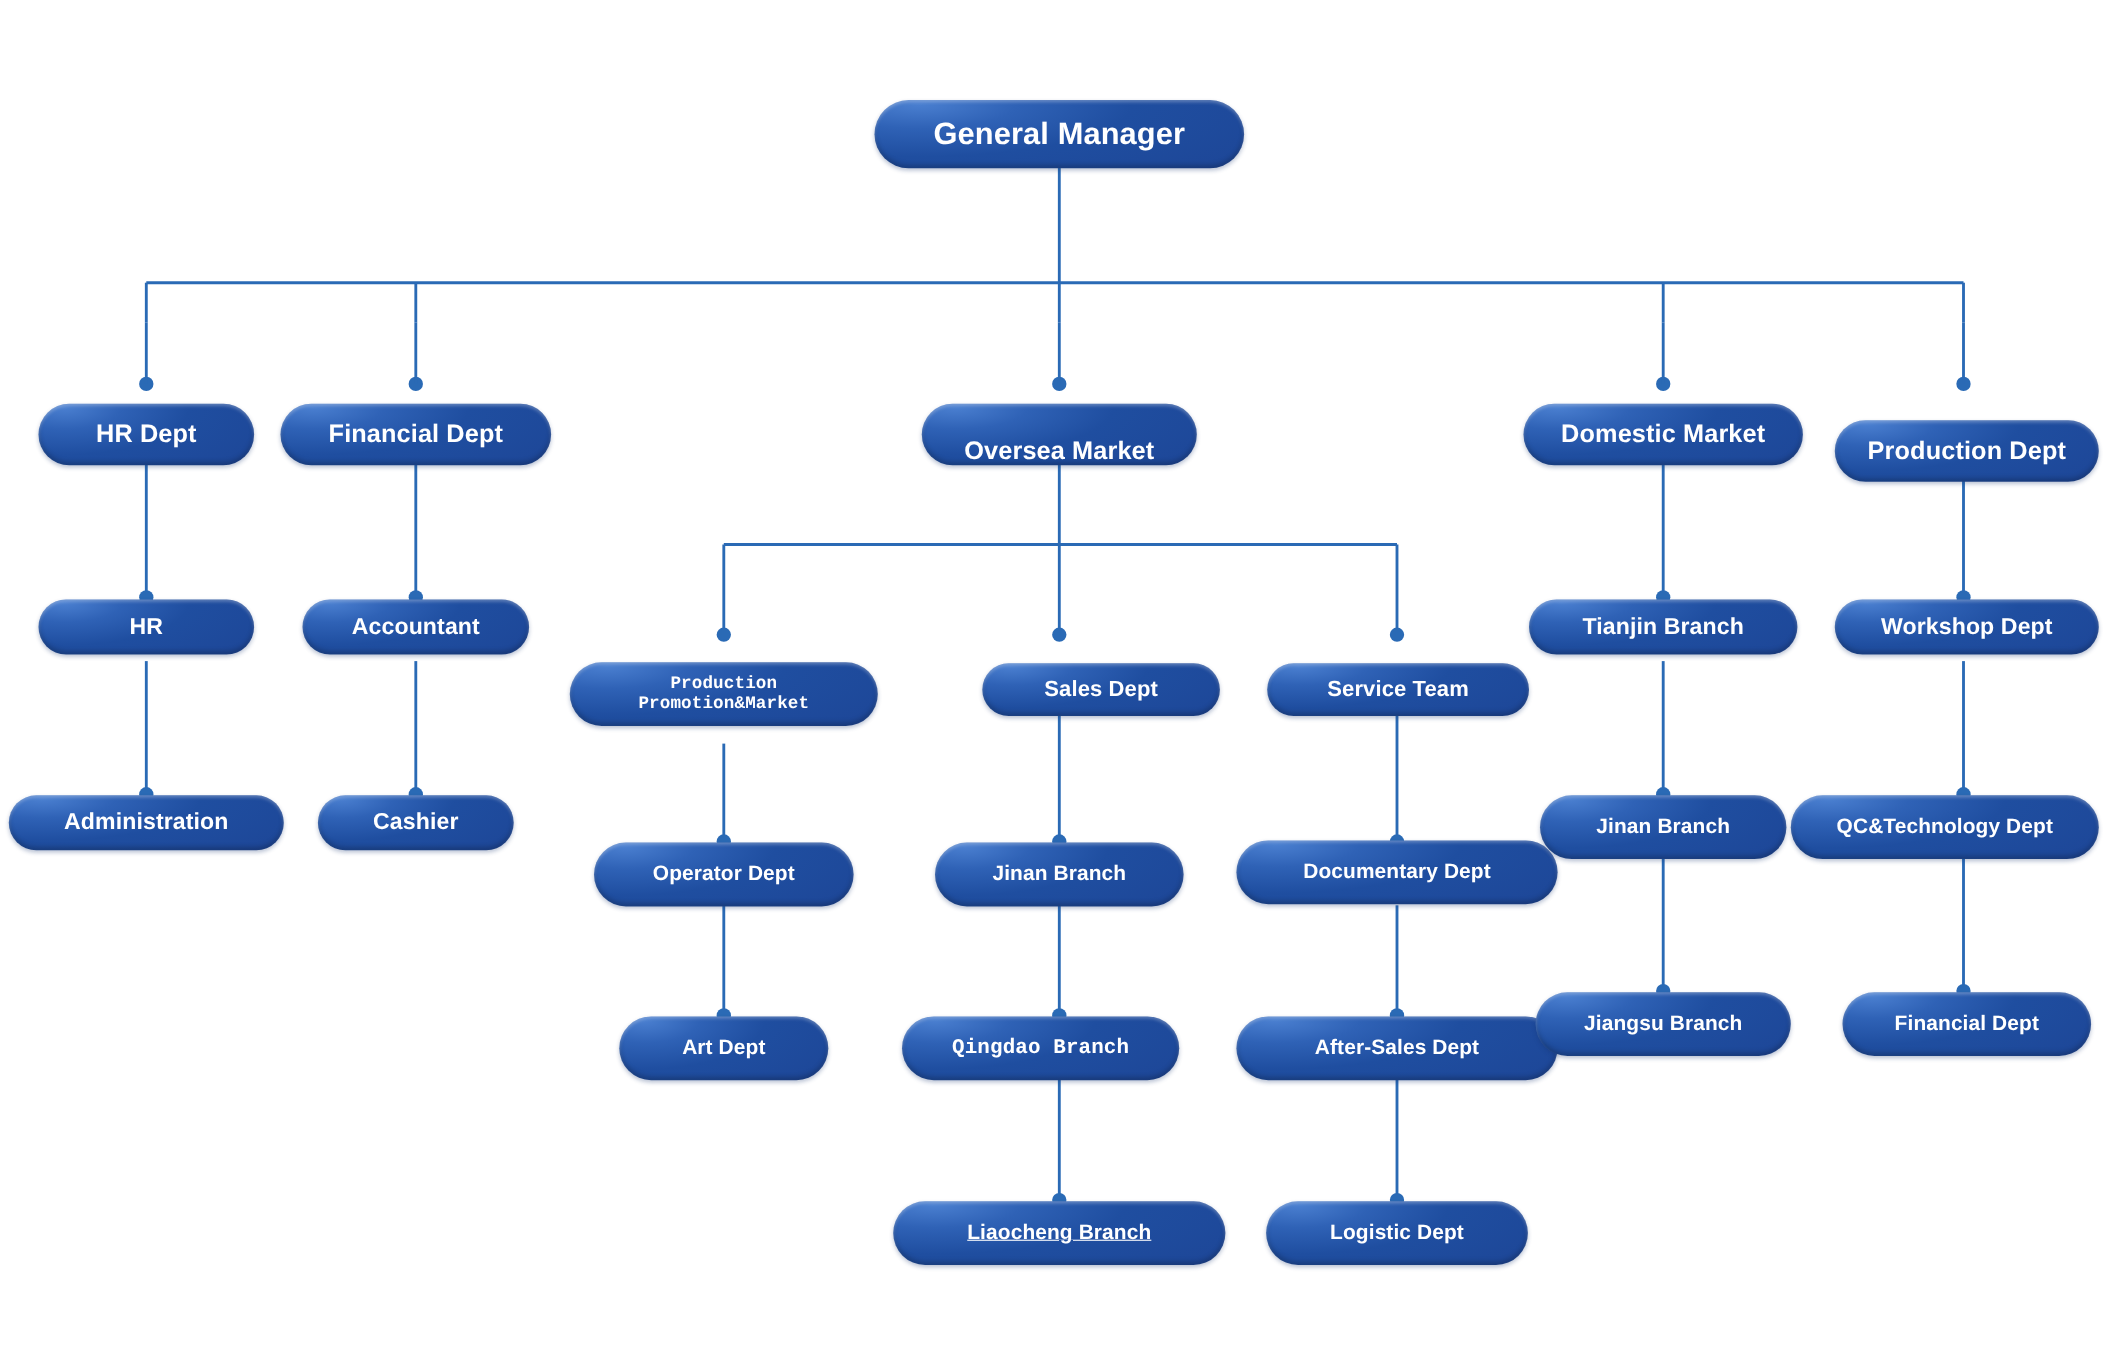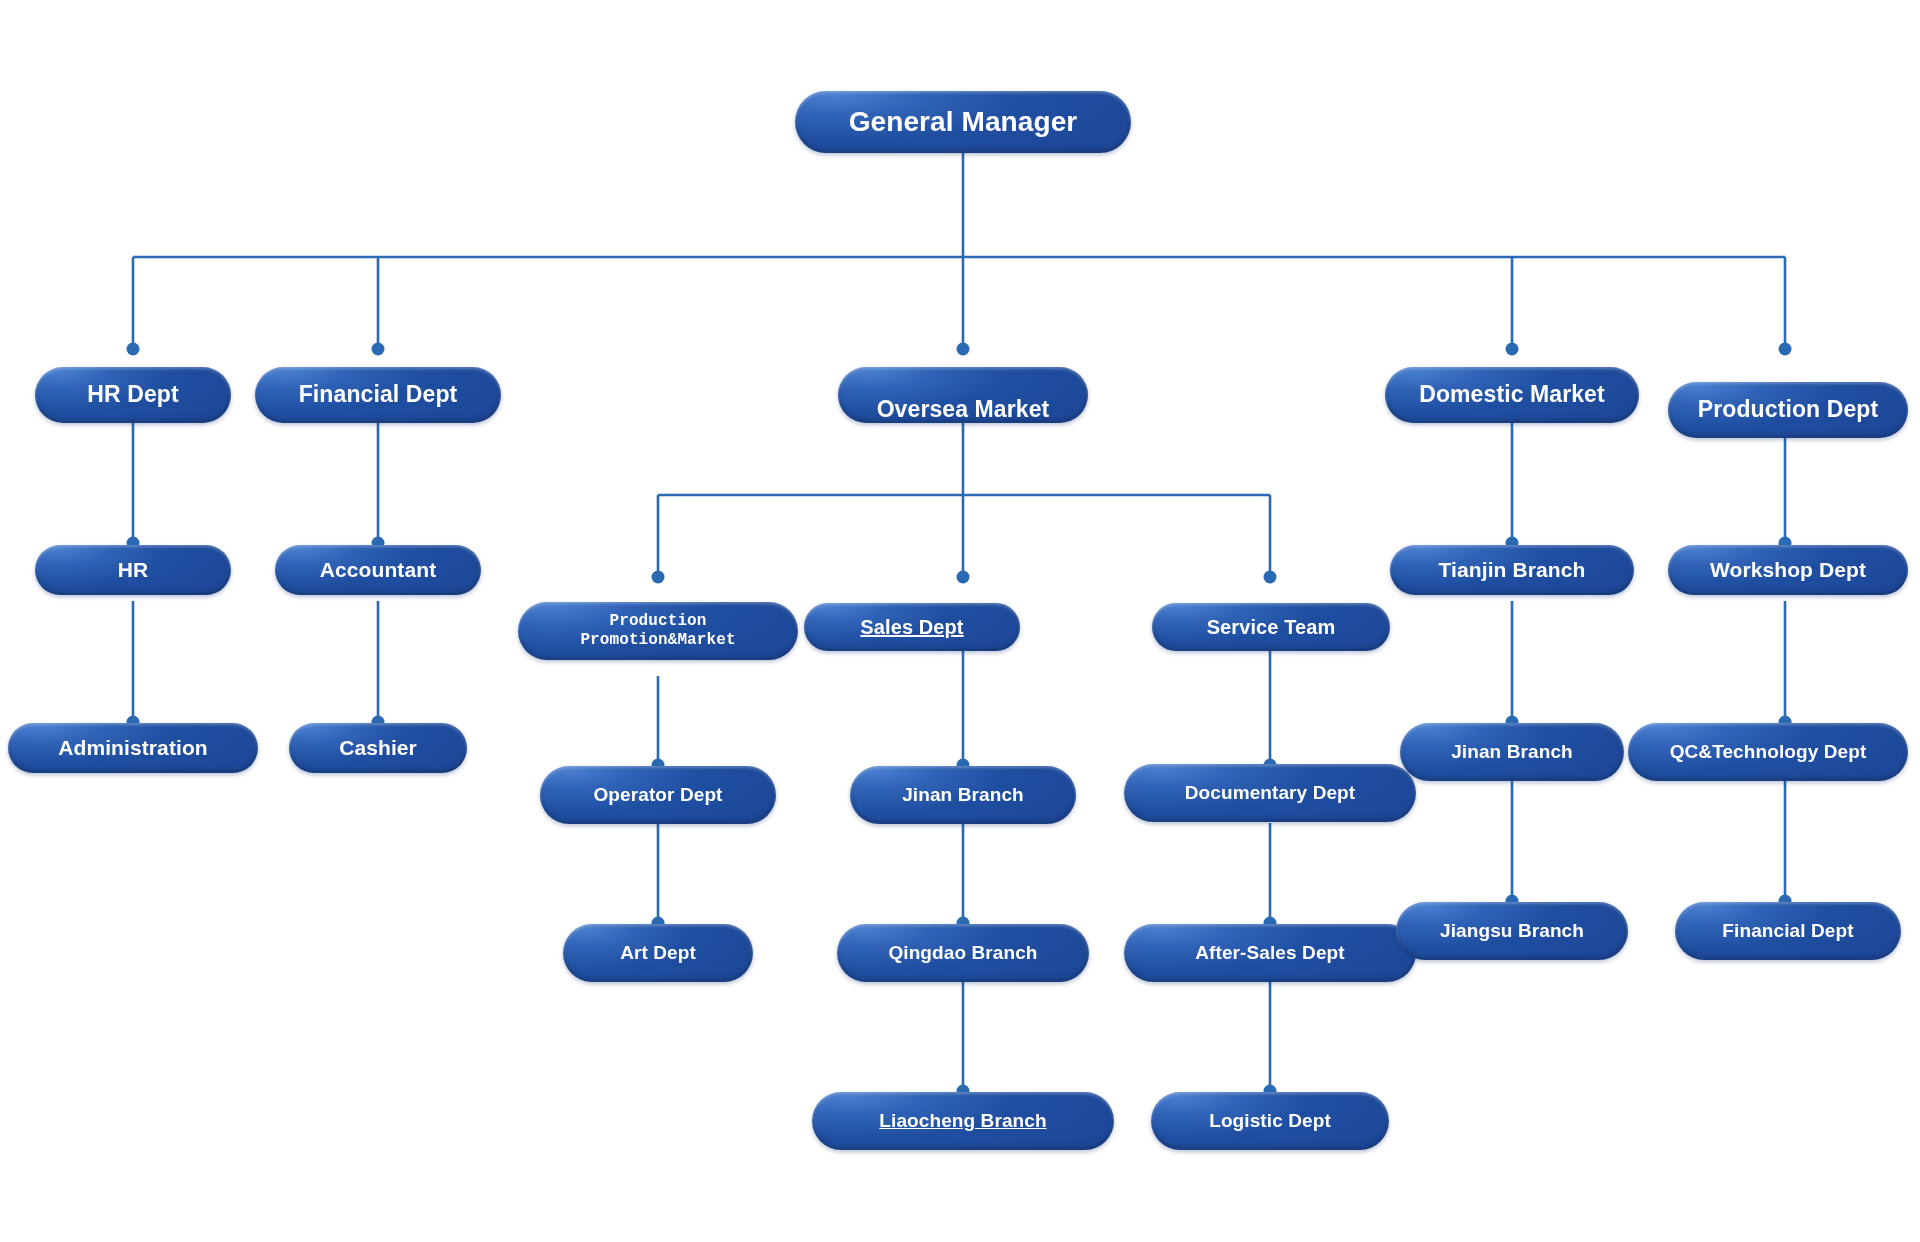--- a/index.html
+++ b/index.html
@@ -176,29 +176,29 @@
   </div>
 
   <div class="node sz-xs" style="left:540px;top:766px;width:236px;">
     <span class="lbl">Operator Dept</span>
   </div>
 
   <div class="node sz-xs" style="left:563px;top:924px;width:190px;">
     <span class="lbl">Art Dept</span>
   </div>
 
-  <div class="node sz-sm" style="left:804px;top:603px;width:216px;text-decoration:underline;">
+  <div class="node sz-sm" style="left:893px;top:603px;width:216px;">
     <span class="lbl">Sales Dept</span>
   </div>
 
   <div class="node sz-xs" style="left:850px;top:766px;width:226px;">
     <span class="lbl">Jinan Branch</span>
   </div>
 
-  <div class="node sz-xs" style="left:837px;top:924px;width:252px;">
+  <div class="node sz-xs" style="left:820px;top:924px;width:252px;font-family:Liberation Mono, monospace;">
     <span class="lbl">Qingdao Branch</span>
   </div>
 
   <div class="node sz-xs" style="left:812px;top:1092px;width:302px;text-decoration:underline;">
     <span class="lbl">Liaocheng Branch</span>
   </div>
 
   <div class="node sz-sm" style="left:1152px;top:603px;width:238px;justify-content:center;">
     <span class="lbl">Service Team</span>
   </div>

